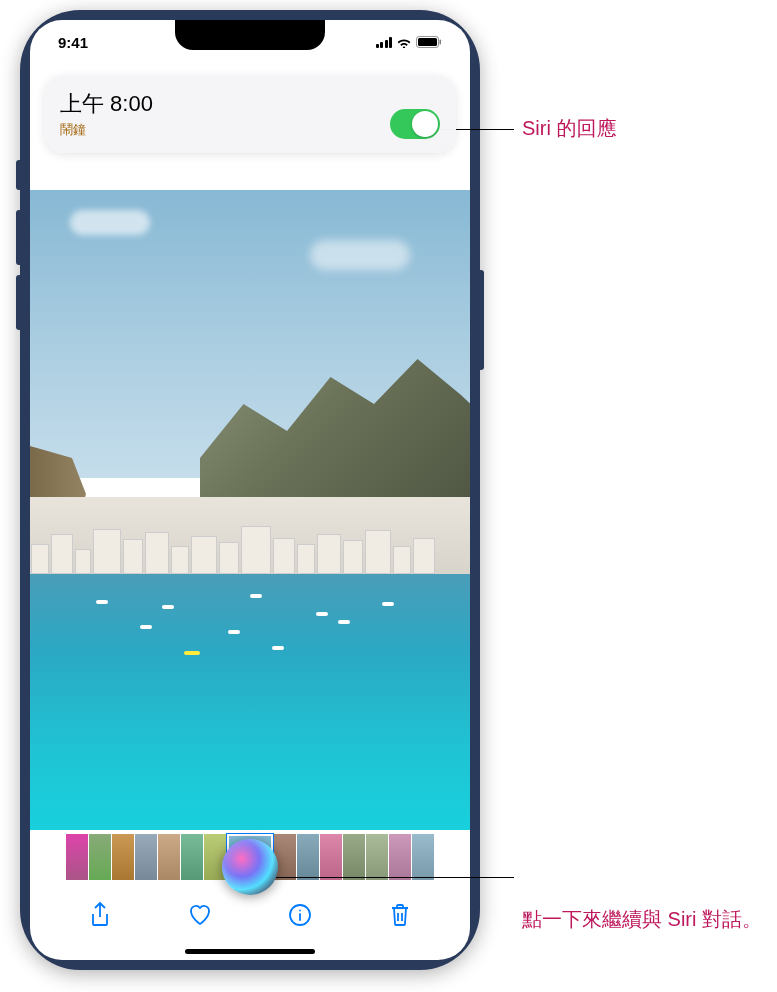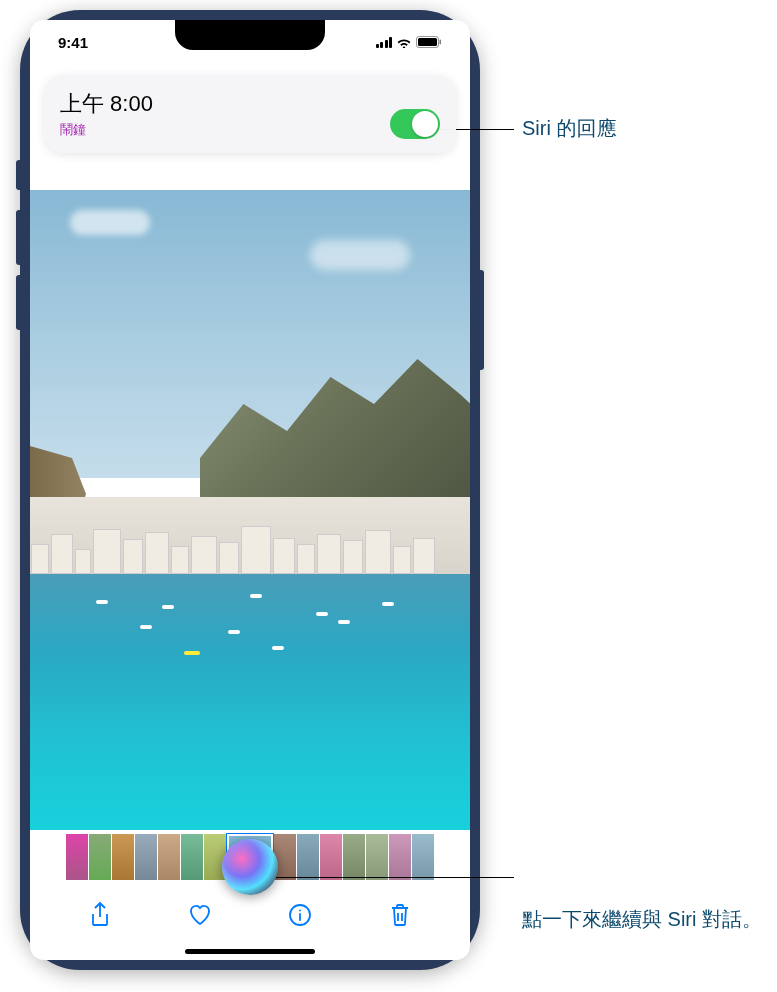--- a/index.html
+++ b/index.html
@@ -54,21 +54,21 @@
       top: 150px;
       width: 4px;
       height: 30px;
       background: #2a3a5a;
       border-radius: 3px 0 0 3px;
     }
     .screen {
       width: 100%;
       height: 100%;
       background: #fff;
-      border-radius: 14px;
+      border-radius: 32px;
       overflow: hidden;
       position: relative;
     }
     .notch {
       position: absolute;
       top: 0;
       left: 50%;
       transform: translateX(-50%);
       width: 150px;
       height: 30px;
@@ -159,21 +159,21 @@
       justify-content: space-between;
       align-items: flex-end;
     }
     .alarm-time {
       font-size: 22px;
       font-weight: 400;
       color: #000;
     }
     .alarm-label {
       font-size: 13px;
-      color: #a21caf;
+      color: #a16207;
       margin-top: 2px;
     }
     .toggle {
       width: 50px;
       height: 30px;
       background: #34c759;
       border-radius: 15px;
       position: relative;
       cursor: pointer;
     }
@@ -310,21 +310,21 @@
       transform: translateX(-50%);
       width: 130px;
       height: 5px;
       background: #000;
       border-radius: 3px;
     }
     
     .callout {
       position: absolute;
       font-size: 20px;
-      color: #0c4a6e;
+      color: #be185d;
     }
     .callout-line {
       position: absolute;
       background: #000;
       height: 1px;
     }
     .callout-1 { left: 522px; top: 115px; }
     .callout-1-line { left: 438px; top: 129px; width: 76px; }
     .callout-2 { left: 522px; top: 904px; width: 240px; line-height: 1.5; }
     .callout-2-line { left: 262px; top: 877px; width: 252px; }

